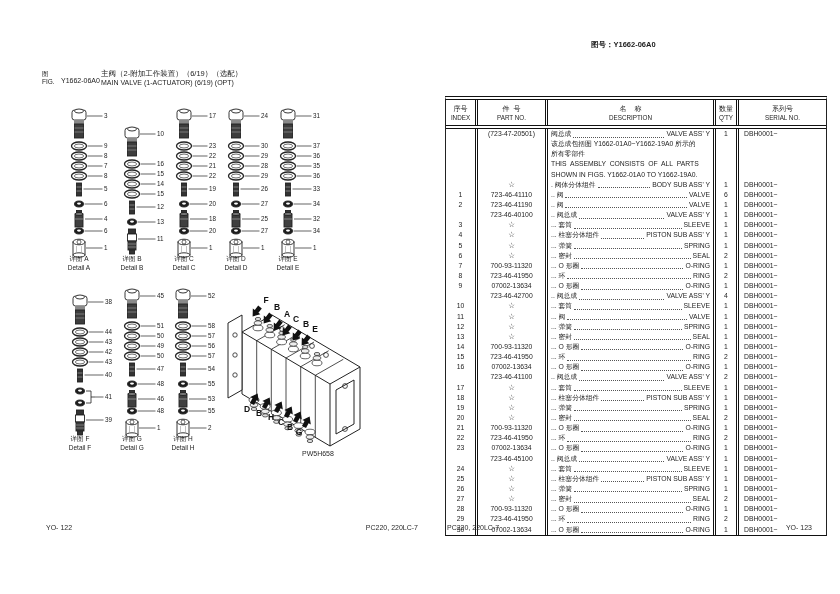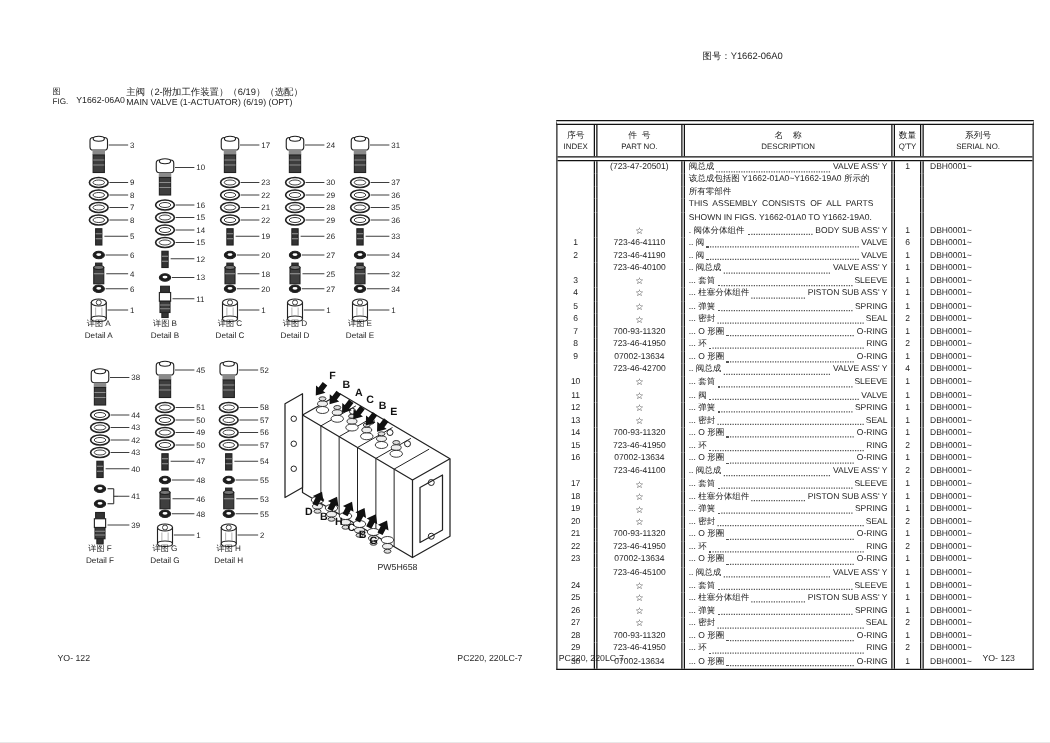--- a/index.html
+++ b/index.html
@@ -5,21 +5,21 @@
   html,body{margin:0;padding:0;background:#d8d8d8;}
   #canvas{position:relative;width:840px;height:594px;background:#ffffff;overflow:hidden;
           font-family:"Liberation Sans",sans-serif;color:#1c1c1c;}
   .abs{position:absolute;}
   
   .figmark{left:42px;top:70px;font-size:6.5px;line-height:8px;}
   .figno{left:61px;top:77px;font-size:7px;}
   .titlecn{left:101px;top:69px;font-size:7.5px;}
   .titleen{left:101px;top:79px;font-size:7px;}
   
-  .figref{left:562px;top:40px;font-size:7.5px;}
+  .figref{left:591px;top:40px;font-size:7.5px;font-weight:bold;}
   
   .foot{font-size:7px;color:#2a2a2a;}
   
   .ptable{left:445px;top:96px;width:380px;
           border-top:4px double #111;border-bottom:1.5px solid #111;
           border-left:1px solid #222;border-right:1px solid #222;}
   .prow,.phead{display:grid;grid-template-columns:29px 70px 168px 23px auto;}
   .phead{border-bottom:4px double #111;height:25px;}
   .phead>div{display:flex;flex-direction:column;align-items:center;justify-content:center;
              white-space:pre;line-height:9px;}

